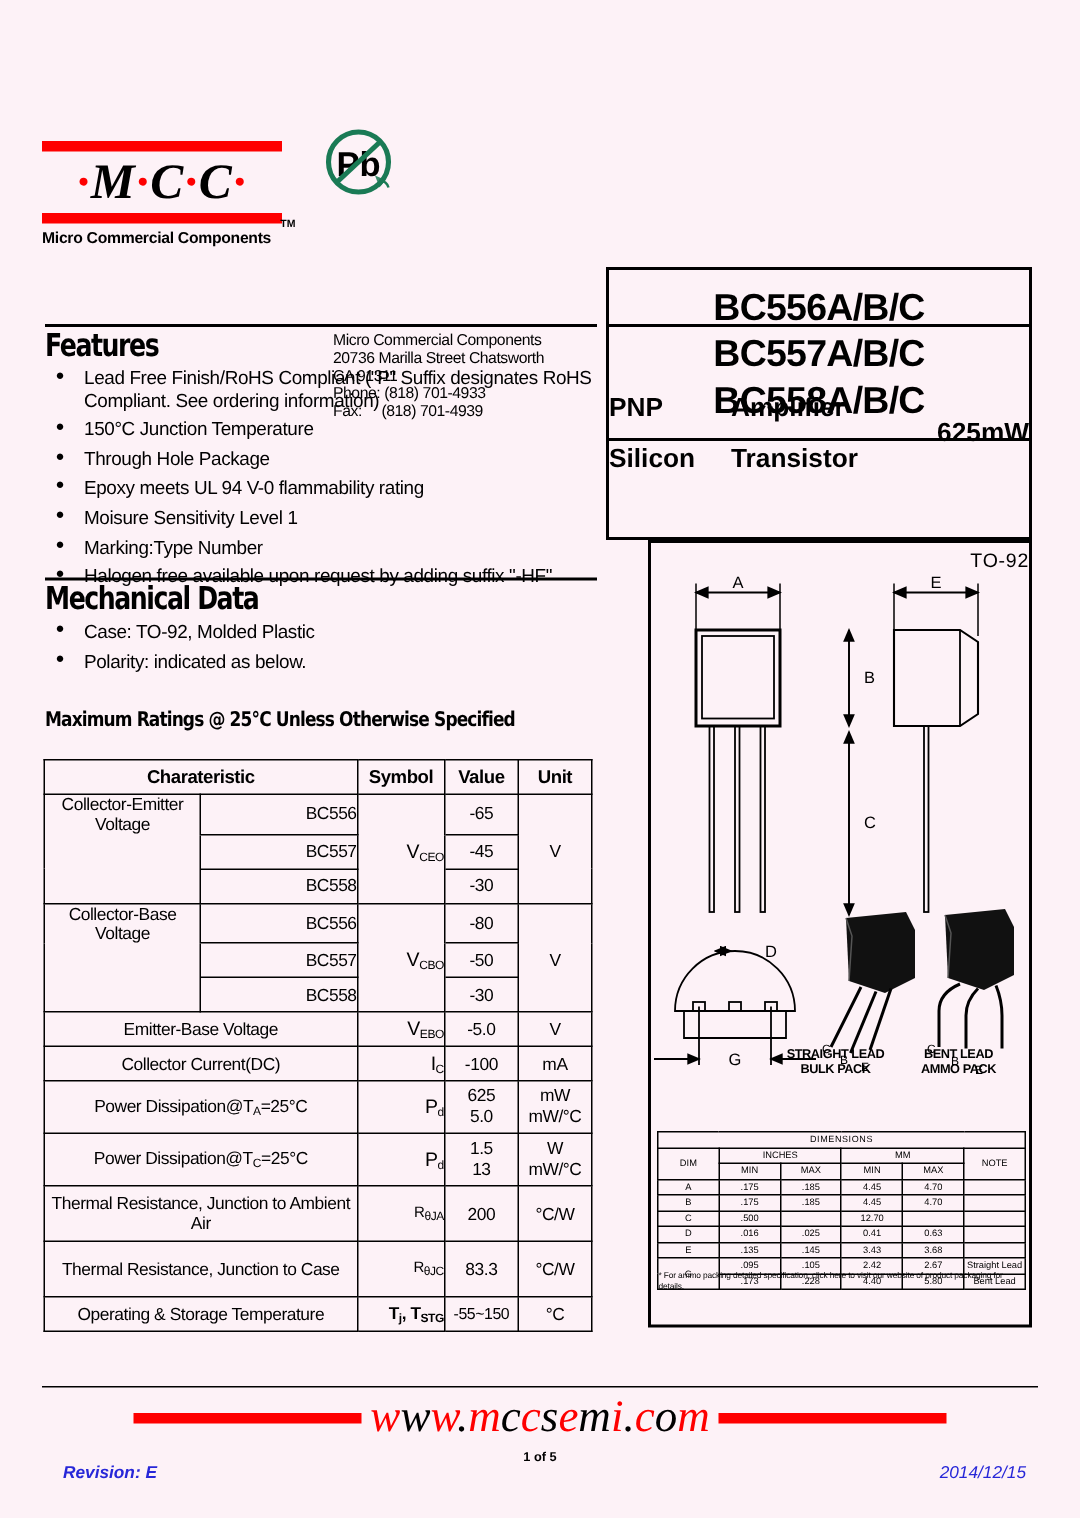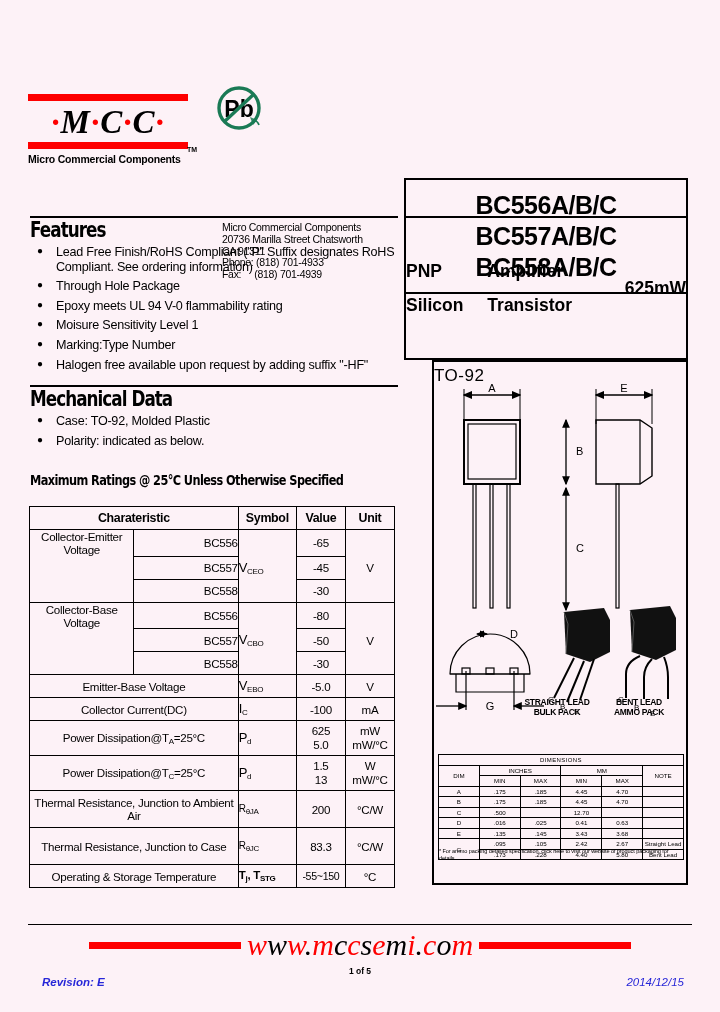--- a/index.html
+++ b/index.html
@@ -83,21 +83,21 @@
     position:absolute;left:29px;top:506px;width:366px;
     border-collapse:collapse;table-layout:fixed;
     font-size:11.6px;letter-spacing:-0.3px;
   }
   table.ratings td,table.ratings th{
     border:1.2px solid #000;padding:0;height:22px;
   }
   table.ratings th{font-weight:bold;font-size:12.4px;text-align:center;}
   .c-char{width:182px;}
   .c-pn{width:58px;}
-  .c-sym{width:50px;text-align:left;}
+  .c-sym{width:50px;text-align:right;}
   .c-val{width:42px;text-align:center;}
   .c-unit{width:42px;text-align:center;}
   td.lbl{padding-left:5px;text-align:center;}
   td.lblc{text-align:center;}
   td.pn{text-align:right;padding-right:2px;}
   .nb{border-top:none!important;border-bottom:none!important;}
   .nbt{border-top:none!important;}
   .nbb{border-bottom:none!important;}
   sub{font-size:8px;vertical-align:-2px;}
   .sym{font-size:13px;}
@@ -110,22 +110,22 @@
     border:2px solid #000;box-sizing:border-box;
     display:flex;flex-direction:row;align-items:center;justify-content:center;
   }
   .descbox div{font-size:17.5px;font-weight:bold;line-height:34px;}
 
   .pkgbox{
     position:absolute;left:432px;top:360px;width:256px;height:525px;
     border:2px solid #000;box-sizing:border-box;
   }
   .pkgtitle{
-    position:absolute;left:0;top:4px;width:100%;text-align:left;
-    font-size:17px;letter-spacing:0.5px;
+    position:absolute;left:0;top:4px;width:100%;text-align:right;
+    font-size:13px;letter-spacing:0.5px;
   }
   .pkgsvg{position:absolute;left:0;top:0;}
 
   .leadlabels{position:absolute;left:0;top:335px;width:100%;
     display:flex;justify-content:flex-end;padding-right:6px;box-sizing:border-box;}
   .leadlab{
     font-size:8.5px;font-weight:bold;text-align:center;line-height:10px;
     letter-spacing:-0.3px;width:82px;
   }
 
@@ -208,20 +208,21 @@
       <div>BC557A/B/C</div>
       <div>BC558A/B/C</div>
     </div>
   </div>
 
   <div class="features">
     <div class="hdrule"></div>
     <div class="sec-title">Features</div>
     <ul class="bullets">
       <li>Lead Free Finish/RoHS Compliant ("P" Suffix designates RoHS Compliant.  See ordering information)</li>
+      <li>150°C Junction Temperature</li>
       <li>Through Hole Package</li>
       <li>Epoxy meets UL 94 V-0 flammability rating</li>
       <li>Moisure Sensitivity Level 1</li>
       <li>Marking:Type Number</li>
       <li class="small">Halogen free available upon request by adding suffix "-HF"</li>
     </ul>
   </div>
 
   <div class="mech">
     <div class="hdrule"></div>

